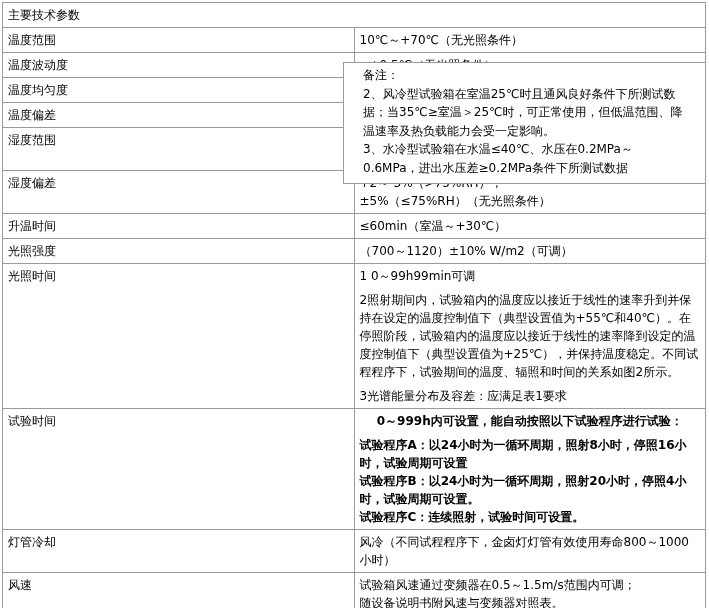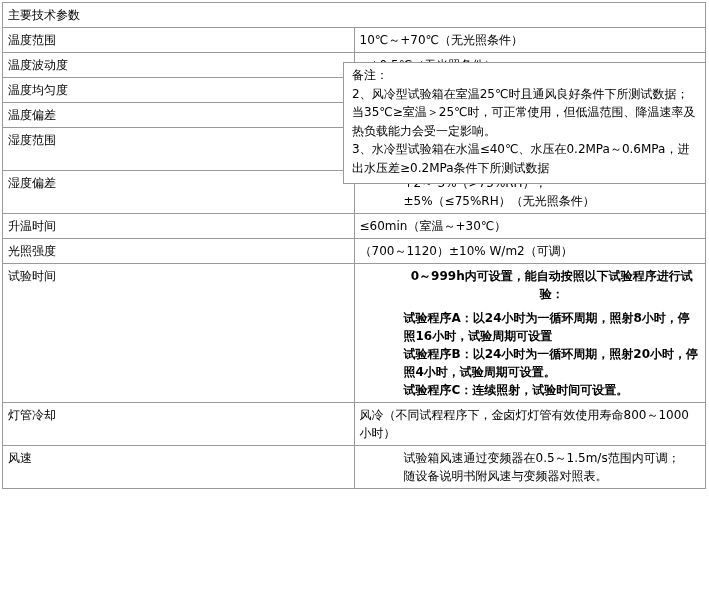--- a/index.html
+++ b/index.html
@@ -22,21 +22,21 @@
     border:1px solid #9a9a9a;
     padding:3px 5px;
     vertical-align:top;
     line-height:1.5;
     font-size:12px;
     word-break:break-all;
   }
   td.label{width:128px;}
   .title-cell{font-size:12px;margin-top:38px;}
   .bold{font-weight:bold;}
-  .cell-lines div{line-height:1.5;margin-left:44px;}
+  .cell-lines div{line-height:1.5;}
   .remark{line-height:1.55;}
 </style>
 </head>
 <body>
 
 <div class="page">
 
   <table class="main">
     <tbody>
 
@@ -76,20 +76,28 @@
       </tr>
       <tr>
         <td class="label">升温时间</td>
         <td>≤60min（室温～+30℃）</td>
       </tr>
       <tr>
         <td class="label">光照强度</td>
         <td>（700～1120）±10% W/m2（可调）</td>
       </tr>
       <tr>
+        <td class="label">光照时间</td>
+        <td class="cell-lines">
+          <div style="padding-bottom:6px;">1 0～99h99min可调</div>
+          <div style="padding-bottom:6px;">2照射期间内，试验箱内的温度应以接近于线性的速率升到并保持在设定的温度控制值下（典型设置值为+55℃和40℃）。在停照阶段，试验箱内的温度应以接近于线性的速率降到设定的温度控制值下（典型设置值为+25℃），并保持温度稳定。不同试程程序下，试验期间的温度、辐照和时间的关系如图2所示。</div>
+          <div>3光谱能量分布及容差：应满足表1要求</div>
+        </td>
+      </tr>
+      <tr>
         <td class="label">试验时间</td>
         <td class="cell-lines">
           <div class="bold" style="padding-bottom:6px;text-align:center;">0～999h内可设置，能自动按照以下试验程序进行试验：</div>
           <div class="bold">试验程序A：以24小时为一循环周期，照射8小时，停照16小时，试验周期可设置</div>
           <div class="bold">试验程序B：以24小时为一循环周期，照射20小时，停照4小时，试验周期可设置。</div>
           <div class="bold">试验程序C：连续照射，试验时间可设置。</div>
         </td>
       </tr>
       <tr>
         <td class="label">灯管冷却</td>
@@ -99,19 +107,19 @@
         <td class="label">风速</td>
         <td class="cell-lines">
           <div>试验箱风速通过变频器在0.5～1.5m/s范围内可调；</div>
           <div>随设备说明书附风速与变频器对照表。</div>
         </td>
       </tr>
 
     </tbody>
   </table>
 
-  <div class="remark-box" style="position:absolute; left:343px; top:60px; width:363px; height:122px; background:#ffffff; border:1px solid #9a9a9a; box-sizing:border-box; padding:3px 8px; font-size:12px; line-height:1.5;">
+  <div class="remark-box" style="position:absolute; left:343px; top:60px; width:363px; height:122px; background:#ffffff; border:1px solid #9a9a9a; box-sizing:border-box; padding:3px 19px; font-size:12px; line-height:1.5;">
     <div class="remark">备注：</div>
     <div class="remark">2、风冷型试验箱在室温25℃时且通风良好条件下所测试数据；当35℃≥室温＞25℃时，可正常使用，但低温范围、降温速率及热负载能力会受一定影响。</div>
     <div class="remark">3、水冷型试验箱在水温≤40℃、水压在0.2MPa～0.6MPa，进出水压差≥0.2MPa条件下所测试数据</div>
   </div>
 
 </div>
 
 </body></html>

